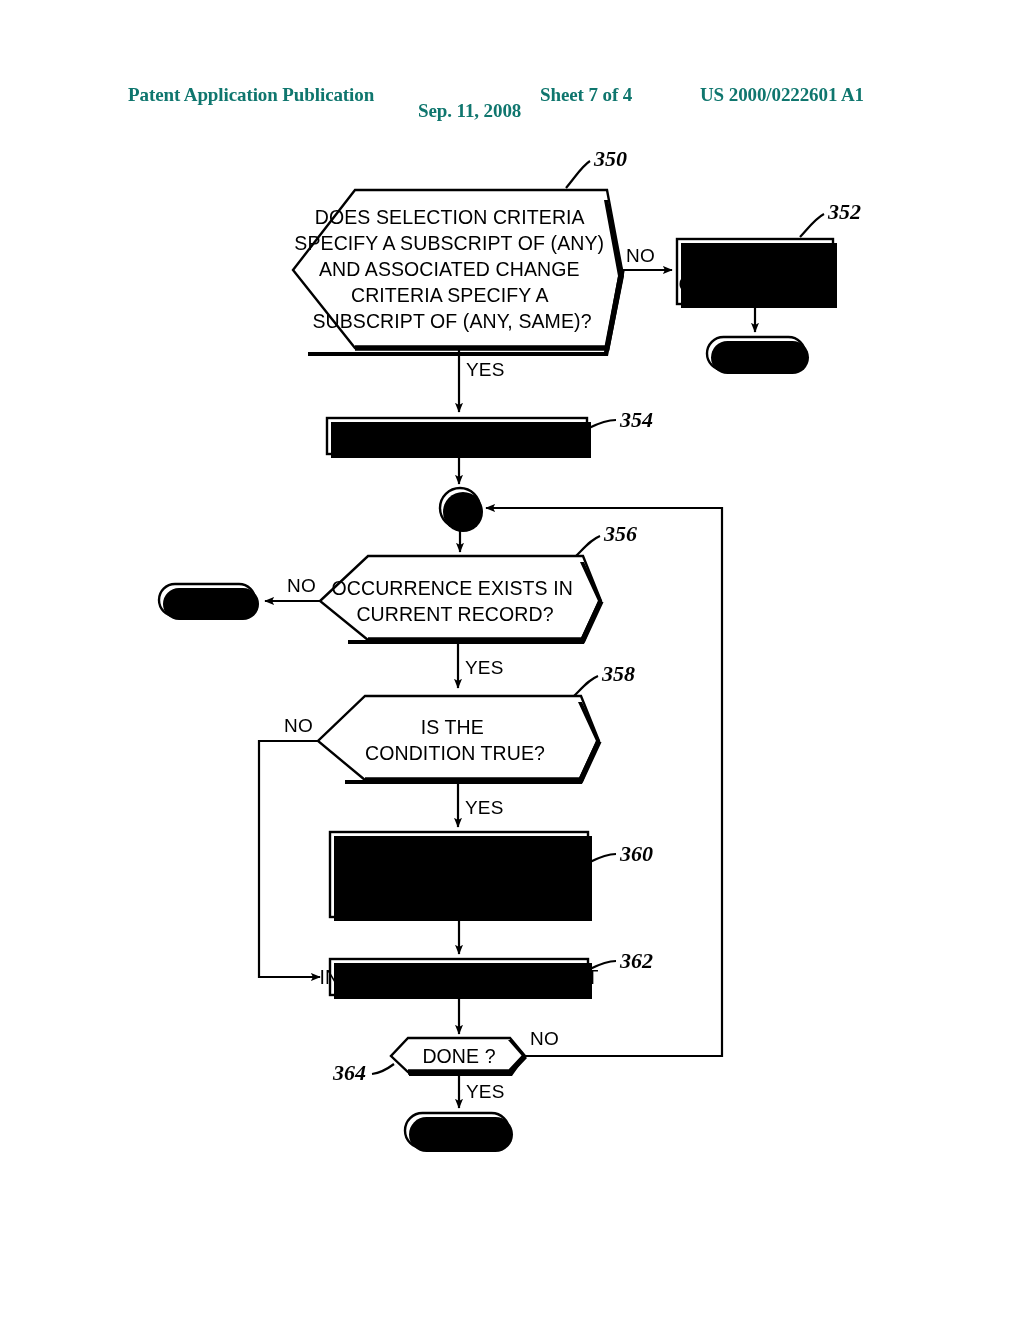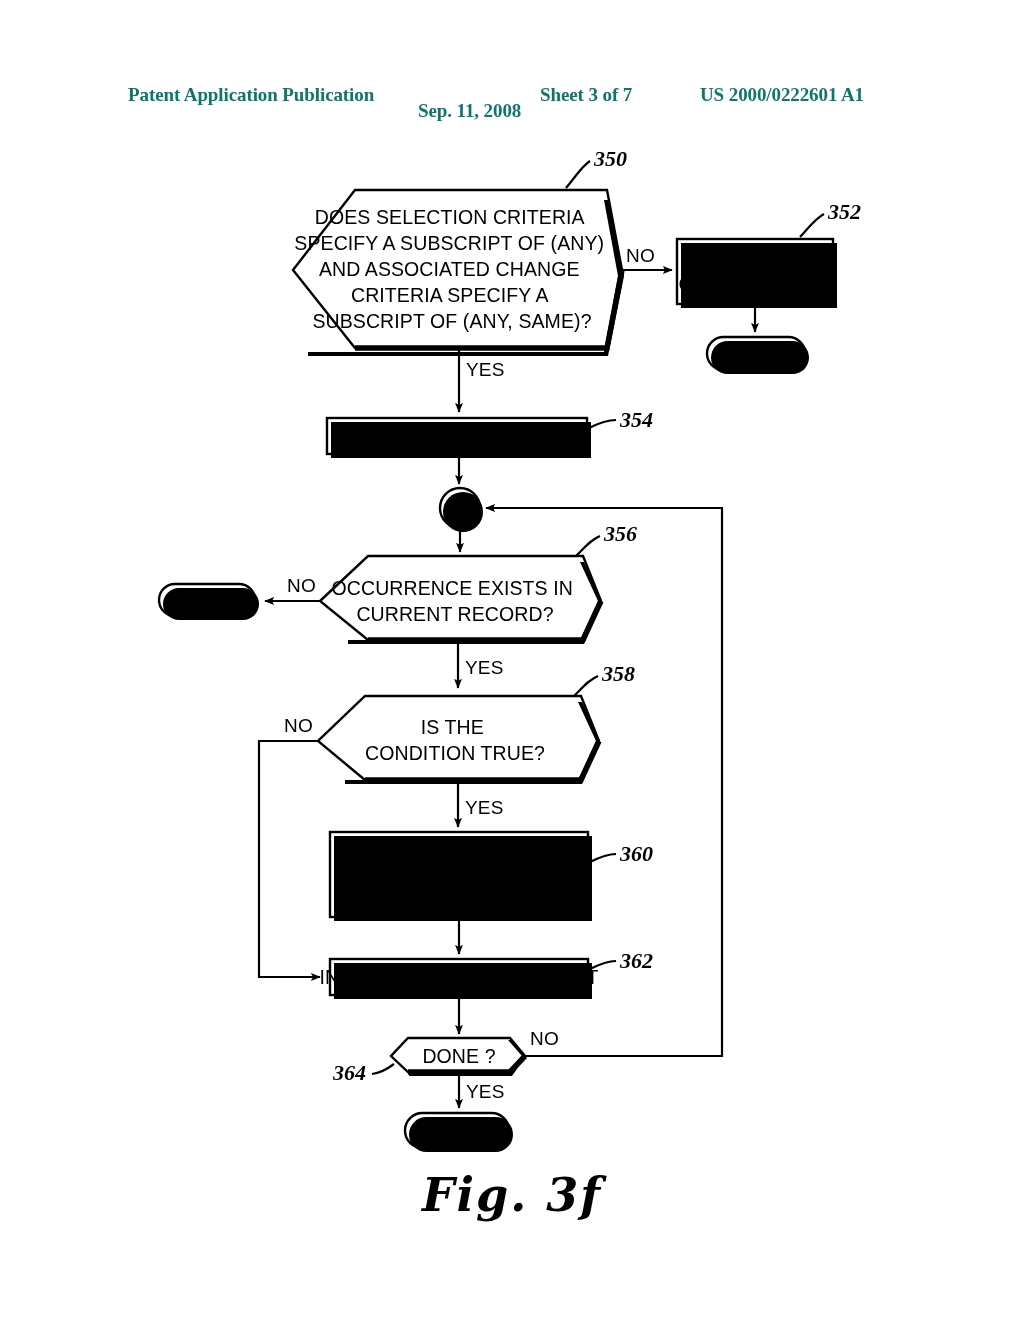--- a/index.html
+++ b/index.html
@@ -91,21 +91,21 @@
   }
 </style>
 </head>
 <body>
 
 <div id="page">
 
   <div class="header">
     <span class="h-pub">Patent Application Publication</span>
     <span class="h-date">Sep. 11, 2008</span>
-    <span class="h-sheet">Sheet 3 of 7</span>
+    <span class="h-sheet">Sheet 7 of 4</span>
     <span class="h-num">US 2000/0222601 A1</span>
   </div>
 
   <svg id="diagram" viewBox="0 0 1024 1320">
     <defs>
       <marker id="arrow" markerWidth="11" markerHeight="11" refX="9.2" refY="4" orient="auto" markerUnits="userSpaceOnUse">
         <path d="M0,0 L10,4 L0,8 L2.2,4 Z" fill="#000000"></path>
       </marker>
     </defs>
 
@@ -263,15 +263,14 @@
       <text class="edge-label" x="466" y="1098">YES</text>
     </g>
 
     <g>
       <rect class="shadow" x="409" y="1117" width="104" height="35" rx="17.5"></rect>
       <rect class="shape-fill shape-stroke" x="405" y="1113" width="104" height="35" rx="17.5"></rect>
       <text class="node-text" x="457" y="1136">END</text>
     </g>
   </svg>
 
-  <div class="fig-caption">Fig. 3f</div>
 
 </div>
 
 </body></html>

